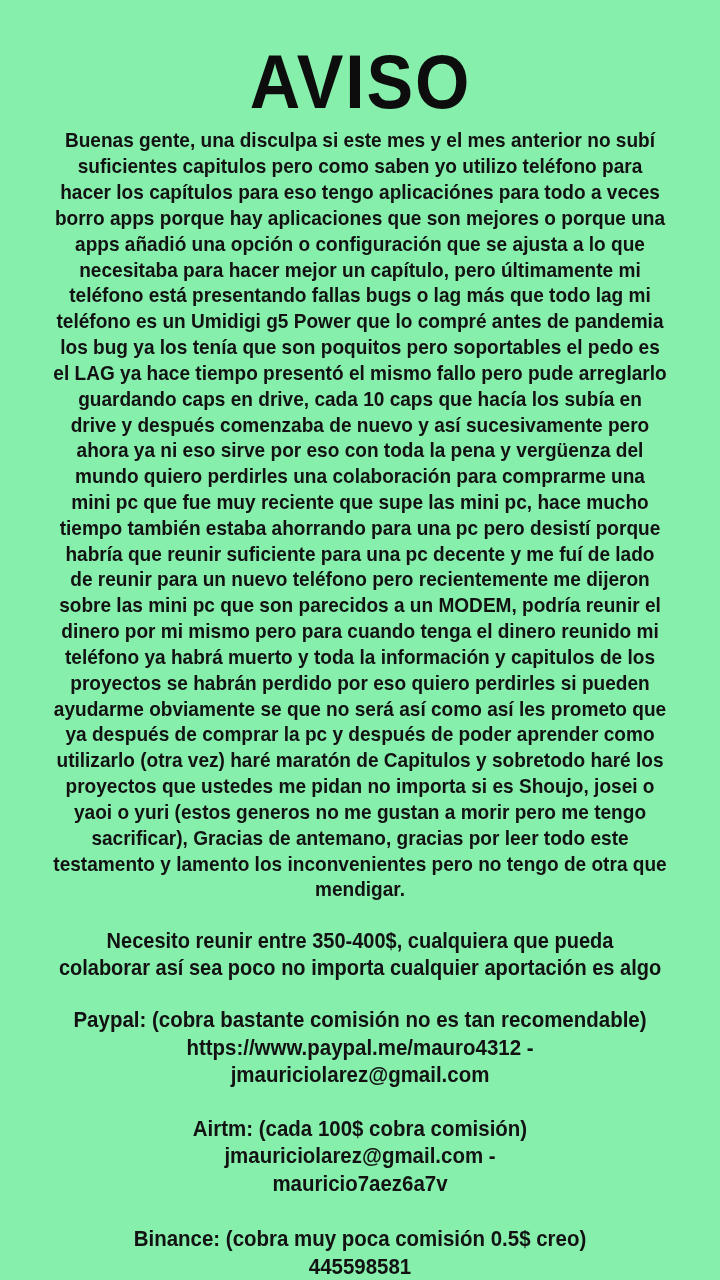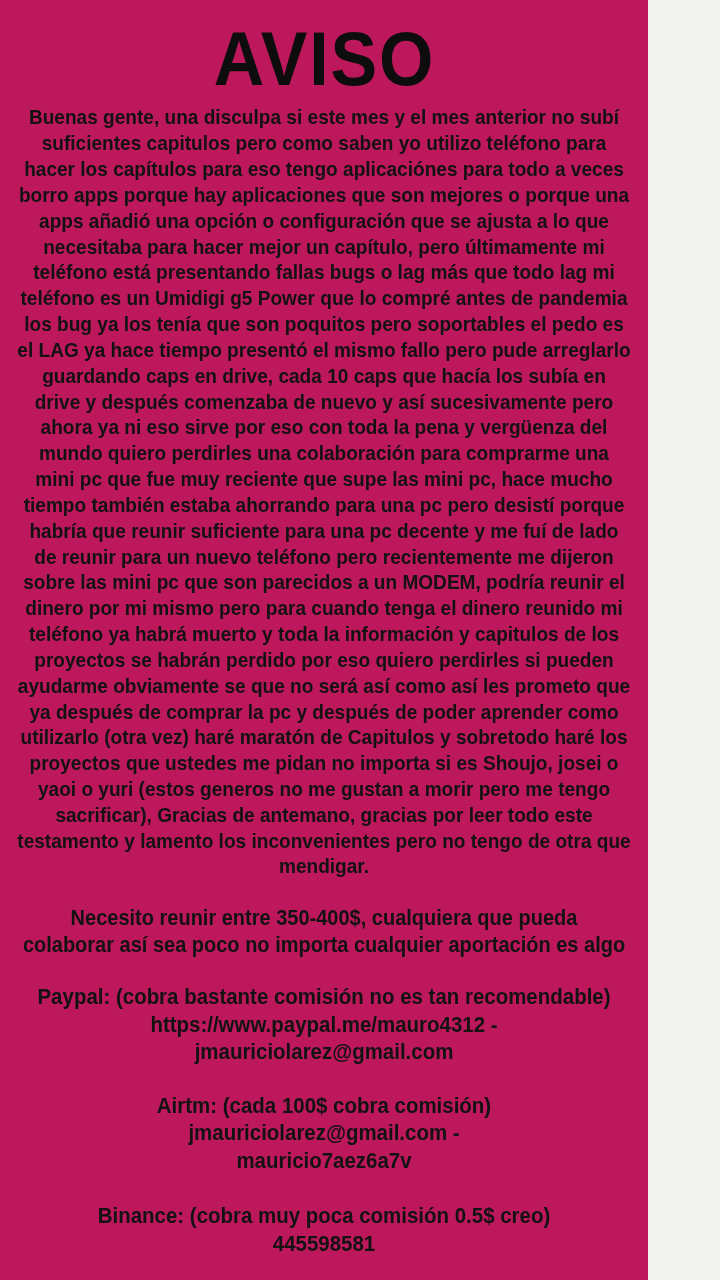--- a/index.html
+++ b/index.html
@@ -8,28 +8,29 @@
   }
   body {
     width: 720px;
     height: 1280px;
     background: #f2f2f0;
     font-family: "Liberation Sans", sans-serif;
     color: #111111;
     overflow: hidden;
   }
   .page {
-    width: 648px;
+    width: 720px;
     height: 1280px;
     box-sizing: border-box;
     padding: 10px 18px 0 18px;
     display: flex;
     flex-direction: column;
     align-items: center;
-    background: #be185d;
+    background: #86efac;
+    justify-content: flex-end;
   }
   .title {
     font-family: "Liberation Sans Narrow", "Liberation Sans", sans-serif;
     font-size: 76px;
     line-height: 0.98;
     font-weight: 700;
     letter-spacing: 2px;
     text-align: center;
     margin: 12px 0 8px 0;
     color: #0d0d0d;

